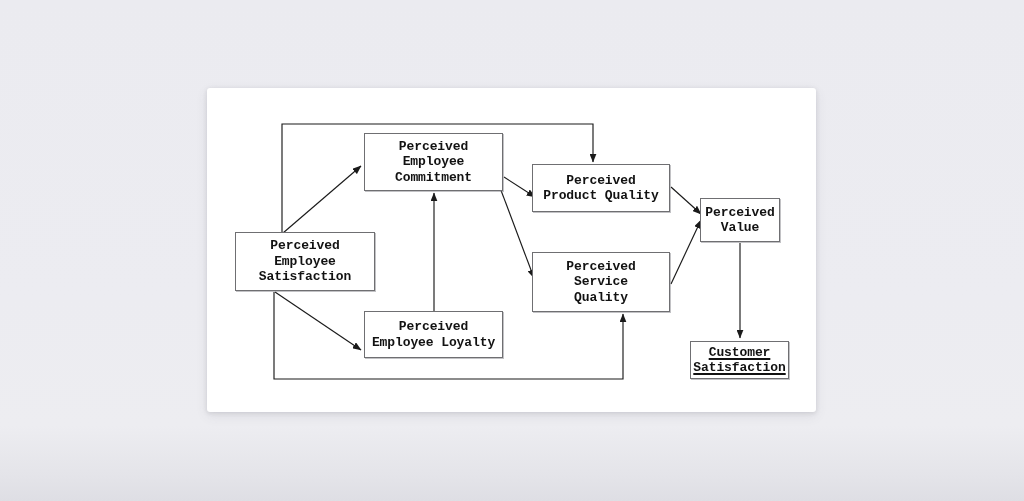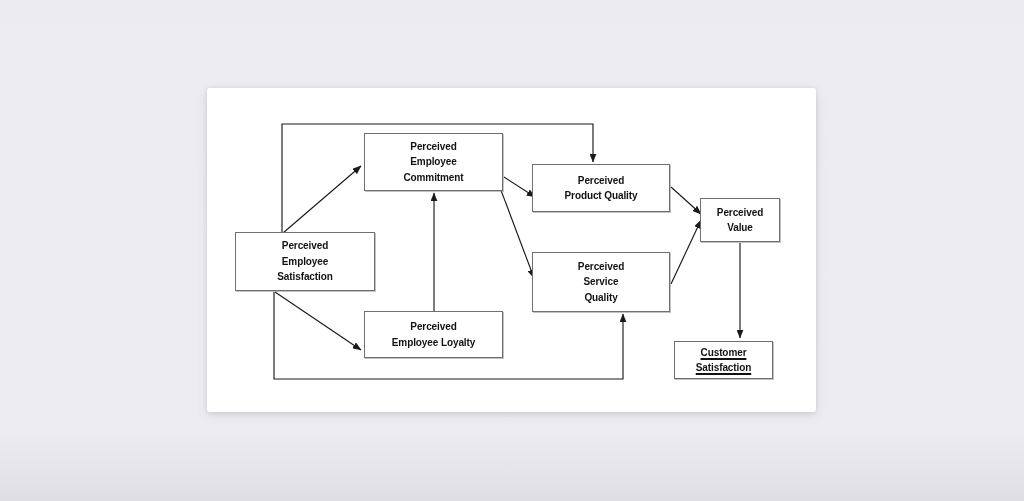--- a/index.html
+++ b/index.html
@@ -56,23 +56,23 @@
     box-sizing: border-box;
     border: 1px solid #6f6f72;
     background: #ffffff;
     display: flex;
     align-items: center;
     justify-content: center;
     text-align: center;
     box-shadow: 1px 1px 0 rgba(120,120,126,0.45);
   }
   .node-label {
-    font-family: Liberation Sans, sans-serif;
+    font-family: Liberation Mono, monospace;
     font-weight: bold;
-    font-size: 10px;
+    font-size: 13px;
     line-height: 15.5px;
     color: #121212;
     letter-spacing: -0.1px;
     white-space: pre-line;
     padding: 0 4px;
   }
   .node-label.underlined {
     text-decoration: underline;
     text-decoration-thickness: 1.5px;
     text-underline-offset: 2px;
@@ -145,19 +145,19 @@
       <span class="node-label">Perceived
 Service
 Quality</span>
     </div>
 
     <div class="node" style="left:157px; top:223px; width:139px; height:47px;">
       <span class="node-label">Perceived
 Employee Loyalty</span>
     </div>
 
-    <div class="node" style="left:467px; top:253px; width:99px; height:38px;">
+    <div class="node" style="left:483px; top:253px; width:99px; height:38px;">
       <span class="node-label underlined">Customer
 Satisfaction</span>
     </div>
 
   </div>
 </div>
 
 </body></html>

